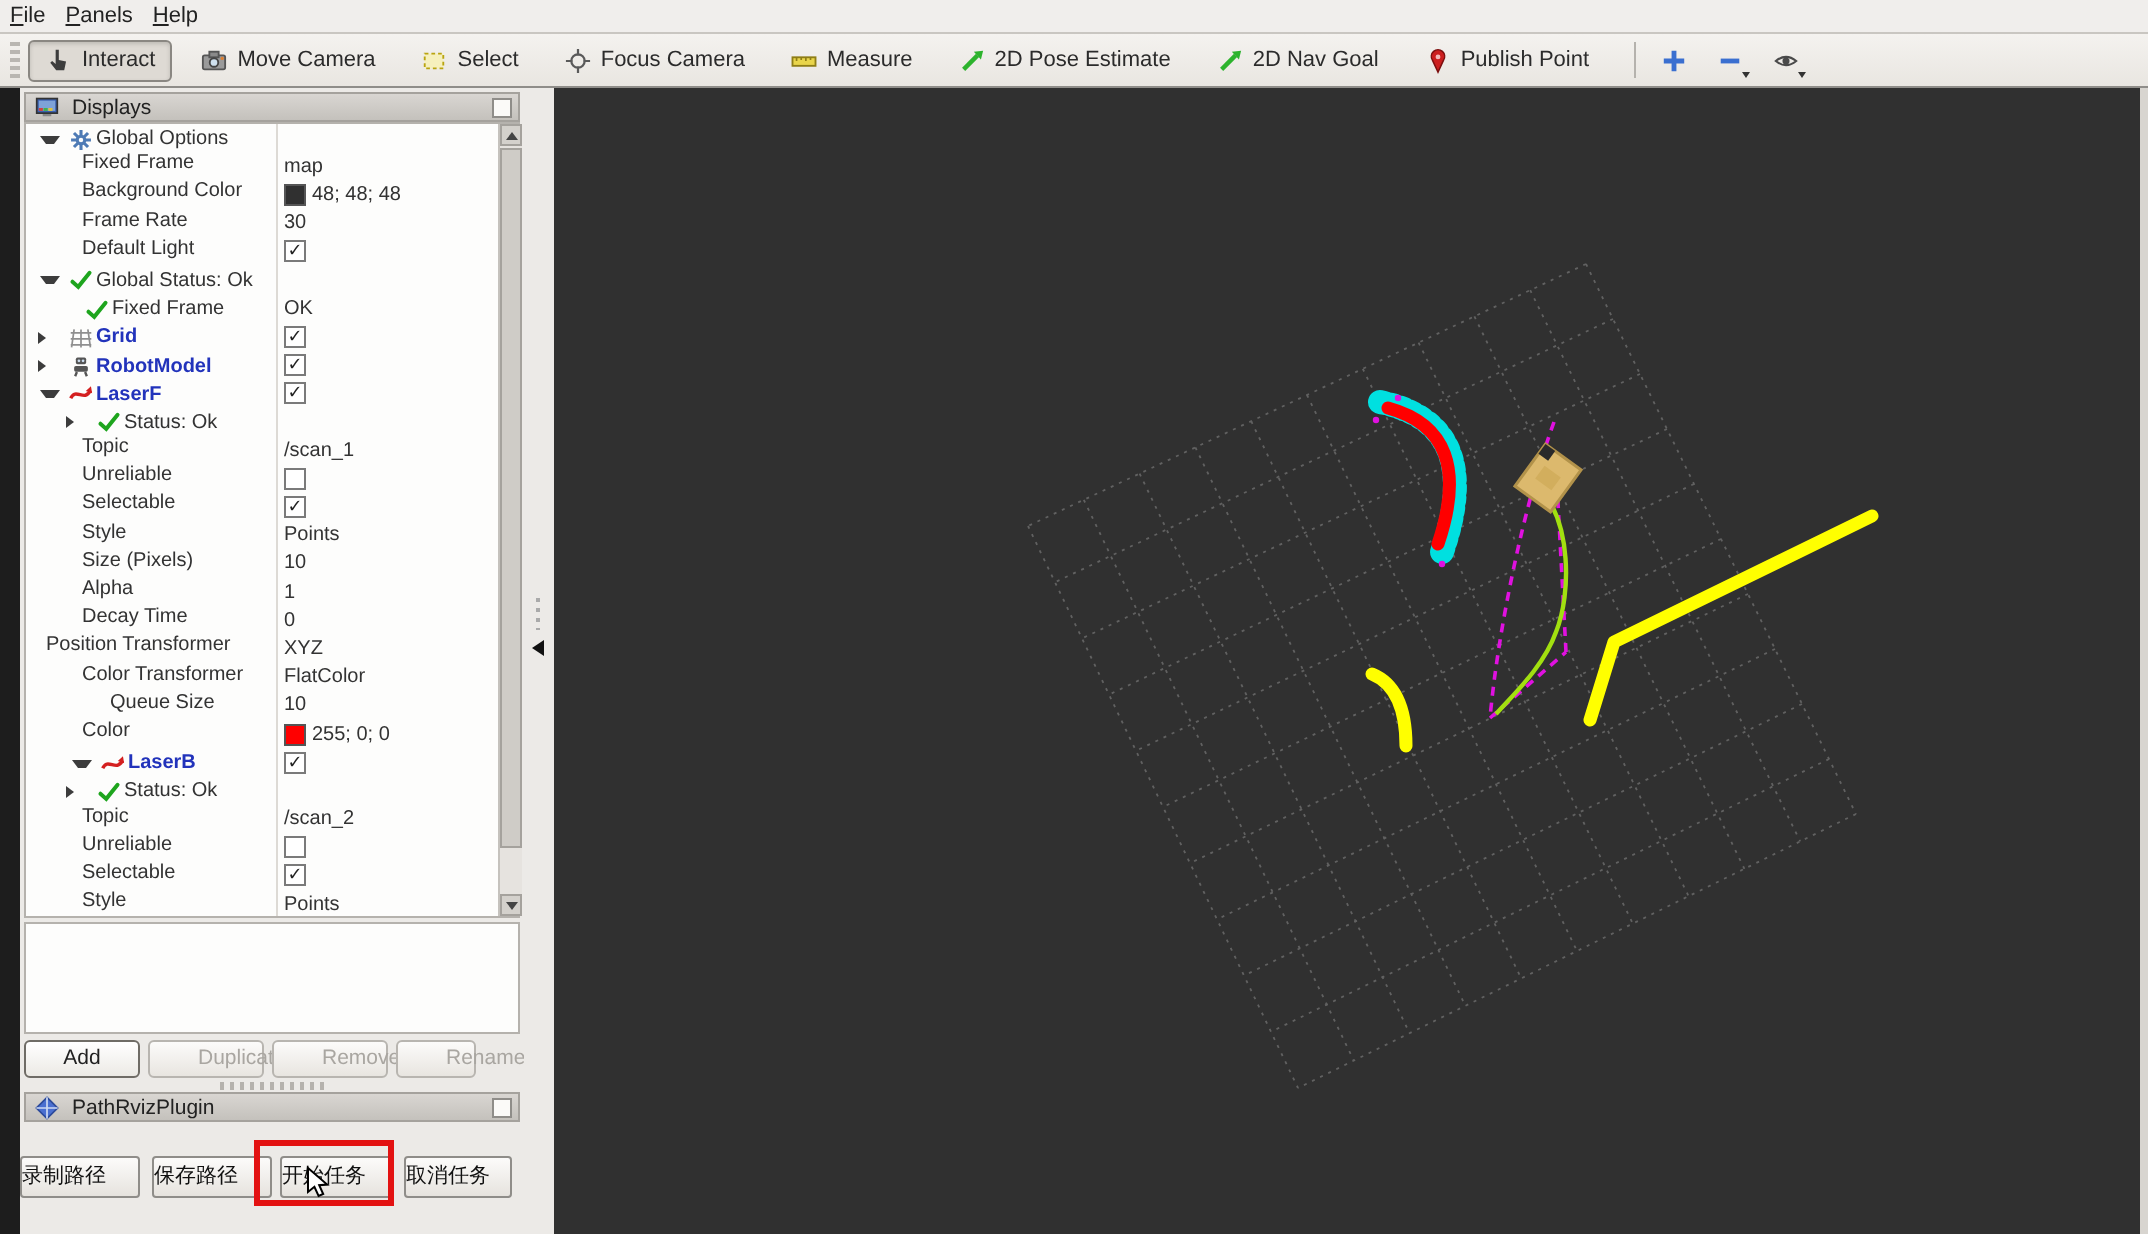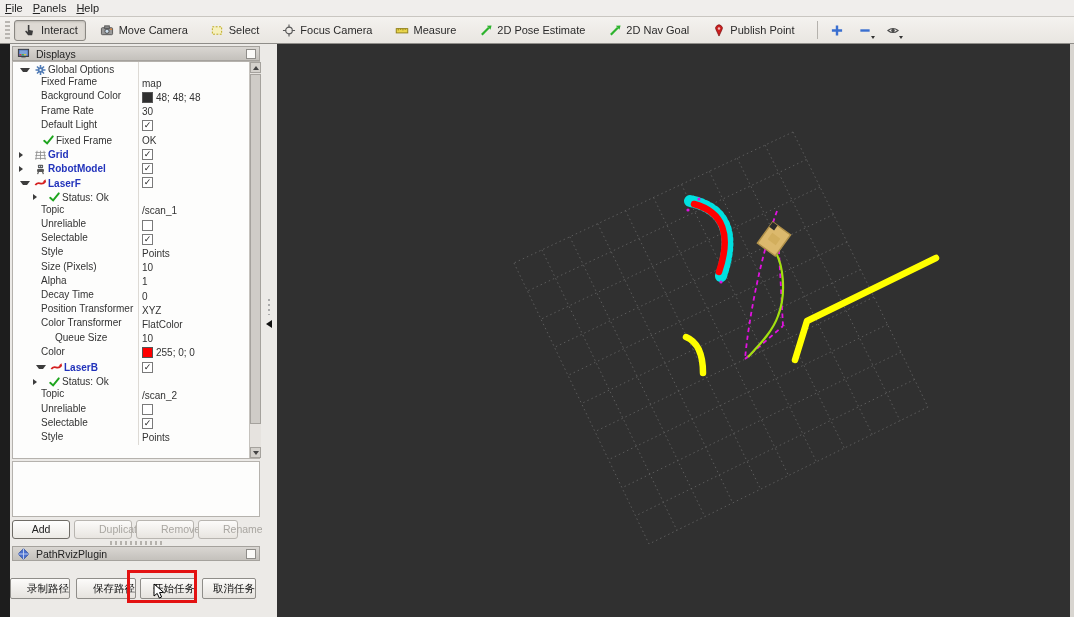--- a/index.html
+++ b/index.html
@@ -77,21 +77,21 @@
                background:linear-gradient(#fcfbfa,#e8e5e0); font-size:10.5px; text-align:center;
                line-height:17px; color:#222; }
   .panel-btn.disabled { color:#a9a6a1; border-color:#b8b5b0;padding-left:24px; }
   .panel-btn.focused { border-color:#6f6c66; background:linear-gradient(#ffffff,#eceae5); }
 
   #dock-splitter { position:absolute; left:100px; top:497px; width:52px; height:4px;
                    background:repeating-linear-gradient(90deg,#b5b2ad 0 2px, transparent 2px 5px); }
 
   #path-header { top:502px; }
   .cn-btn { position:absolute; top:534px; height:21px; border:1px solid #8f8d89; border-radius:2px;
-            background:linear-gradient(#fcfbfa,#e6e3de); font-size:10.5px; text-align:right;
+            background:linear-gradient(#fcfbfa,#e6e3de); font-size:10.5px; text-align:left;
             line-height:19px; color:#111; }
 
   
   #v-splitter { position:absolute; left:262px; top:44px; width:15px; height:573px; background:#eceae7; }
   #collapse-arrow { position:absolute; left:4px; top:276px; width:0; height:0;
                     border-top:4px solid transparent; border-bottom:4px solid transparent;
                     border-right:6px solid #111; }
   #splitter-dots { position:absolute; left:6px; top:255px; width:2px; height:16px;
                    background:repeating-linear-gradient(#aaa 0 2px, transparent 2px 5px); }
 
@@ -279,20 +279,32 @@
       <div class="trow">
         <span class="cell-label" style="padding-left:18px">
           <span class="exp-sp"></span>
           <span class="lab">Default Light</span>
         </span>
         <span class="cell-value">
           <span class="cb">✓</span>
         </span>
       </div>
       <div class="trow">
+        <span class="cell-label" style="padding-left:4px">
+          <span class="exp open"></span>
+          <span class="icon">
+            <svg width="13" height="12" viewBox="0 0 14 14">
+              <path d="M2,8 L5.4,11 L12,2.8" fill="none" stroke="#1ea51e" stroke-width="2.3" stroke-linecap="round"></path>
+            </svg>
+          </span>
+          <span class="lab">Global Status: Ok</span>
+        </span>
+        <span class="cell-value"></span>
+      </div>
+      <div class="trow">
         <span class="cell-label" style="padding-left:18px">
           <span class="exp-sp"></span>
           <span class="icon">
             <svg width="13" height="12" viewBox="0 0 14 14">
               <path d="M2,8 L5.4,11 L12,2.8" fill="none" stroke="#1ea51e" stroke-width="2.3" stroke-linecap="round"></path>
             </svg>
           </span>
           <span class="lab">Fixed Frame</span>
         </span>
         <span class="cell-value">
@@ -417,21 +429,21 @@
       <div class="trow">
         <span class="cell-label" style="padding-left:18px">
           <span class="exp-sp"></span>
           <span class="lab">Decay Time</span>
         </span>
         <span class="cell-value">
           <span>0</span>
         </span>
       </div>
       <div class="trow">
-        <span class="cell-label" style="padding-left:18px">
+        <span class="cell-label" style="">
           <span class="exp-sp"></span>
           <span class="lab">Position Transformer</span>
         </span>
         <span class="cell-value">
           <span>XYZ</span>
         </span>
       </div>
       <div class="trow">
         <span class="cell-label" style="padding-left:18px">
           <span class="exp-sp"></span>

